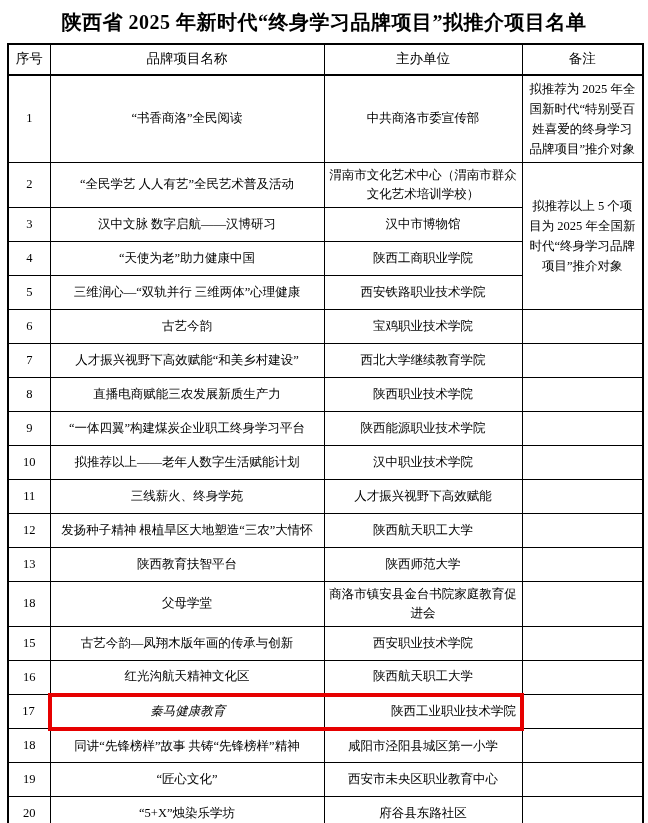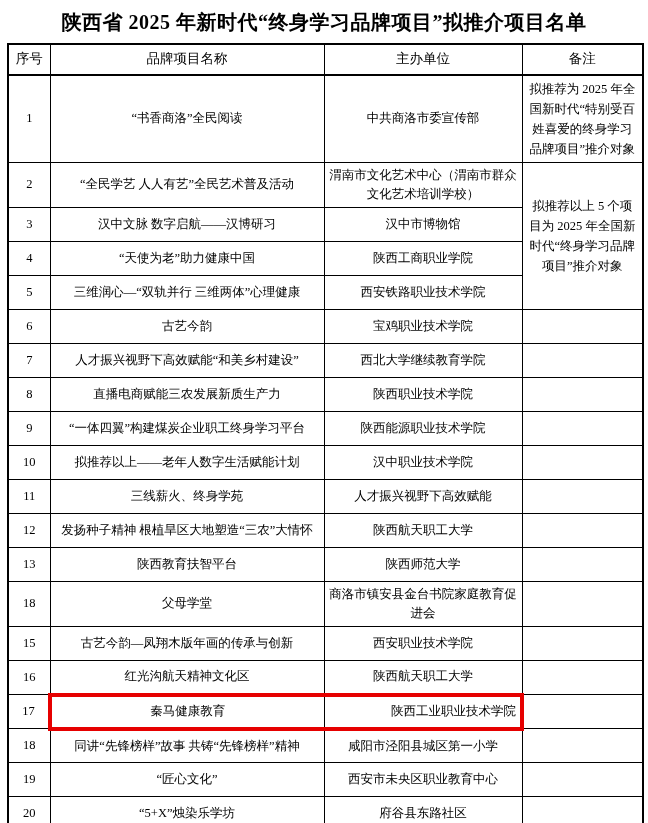--- a/index.html
+++ b/index.html
@@ -52,20 +52,21 @@
   td.remark {
     font-size: 12.5px;
     line-height: 20px;
     padding: 3px 6px;
   }
   
   td.hl-left {
     border-top: 4px solid var(--hl);
     border-bottom: 4px solid var(--hl);
     border-left: 4px solid var(--hl);
+    font-style: italic;
   }
   td.hl-right {
     border-top: 4px solid var(--hl);
     border-bottom: 4px solid var(--hl);
     border-right: 4px solid var(--hl);
     text-align: right;
   }
 </style>
 </head>
 <body>

